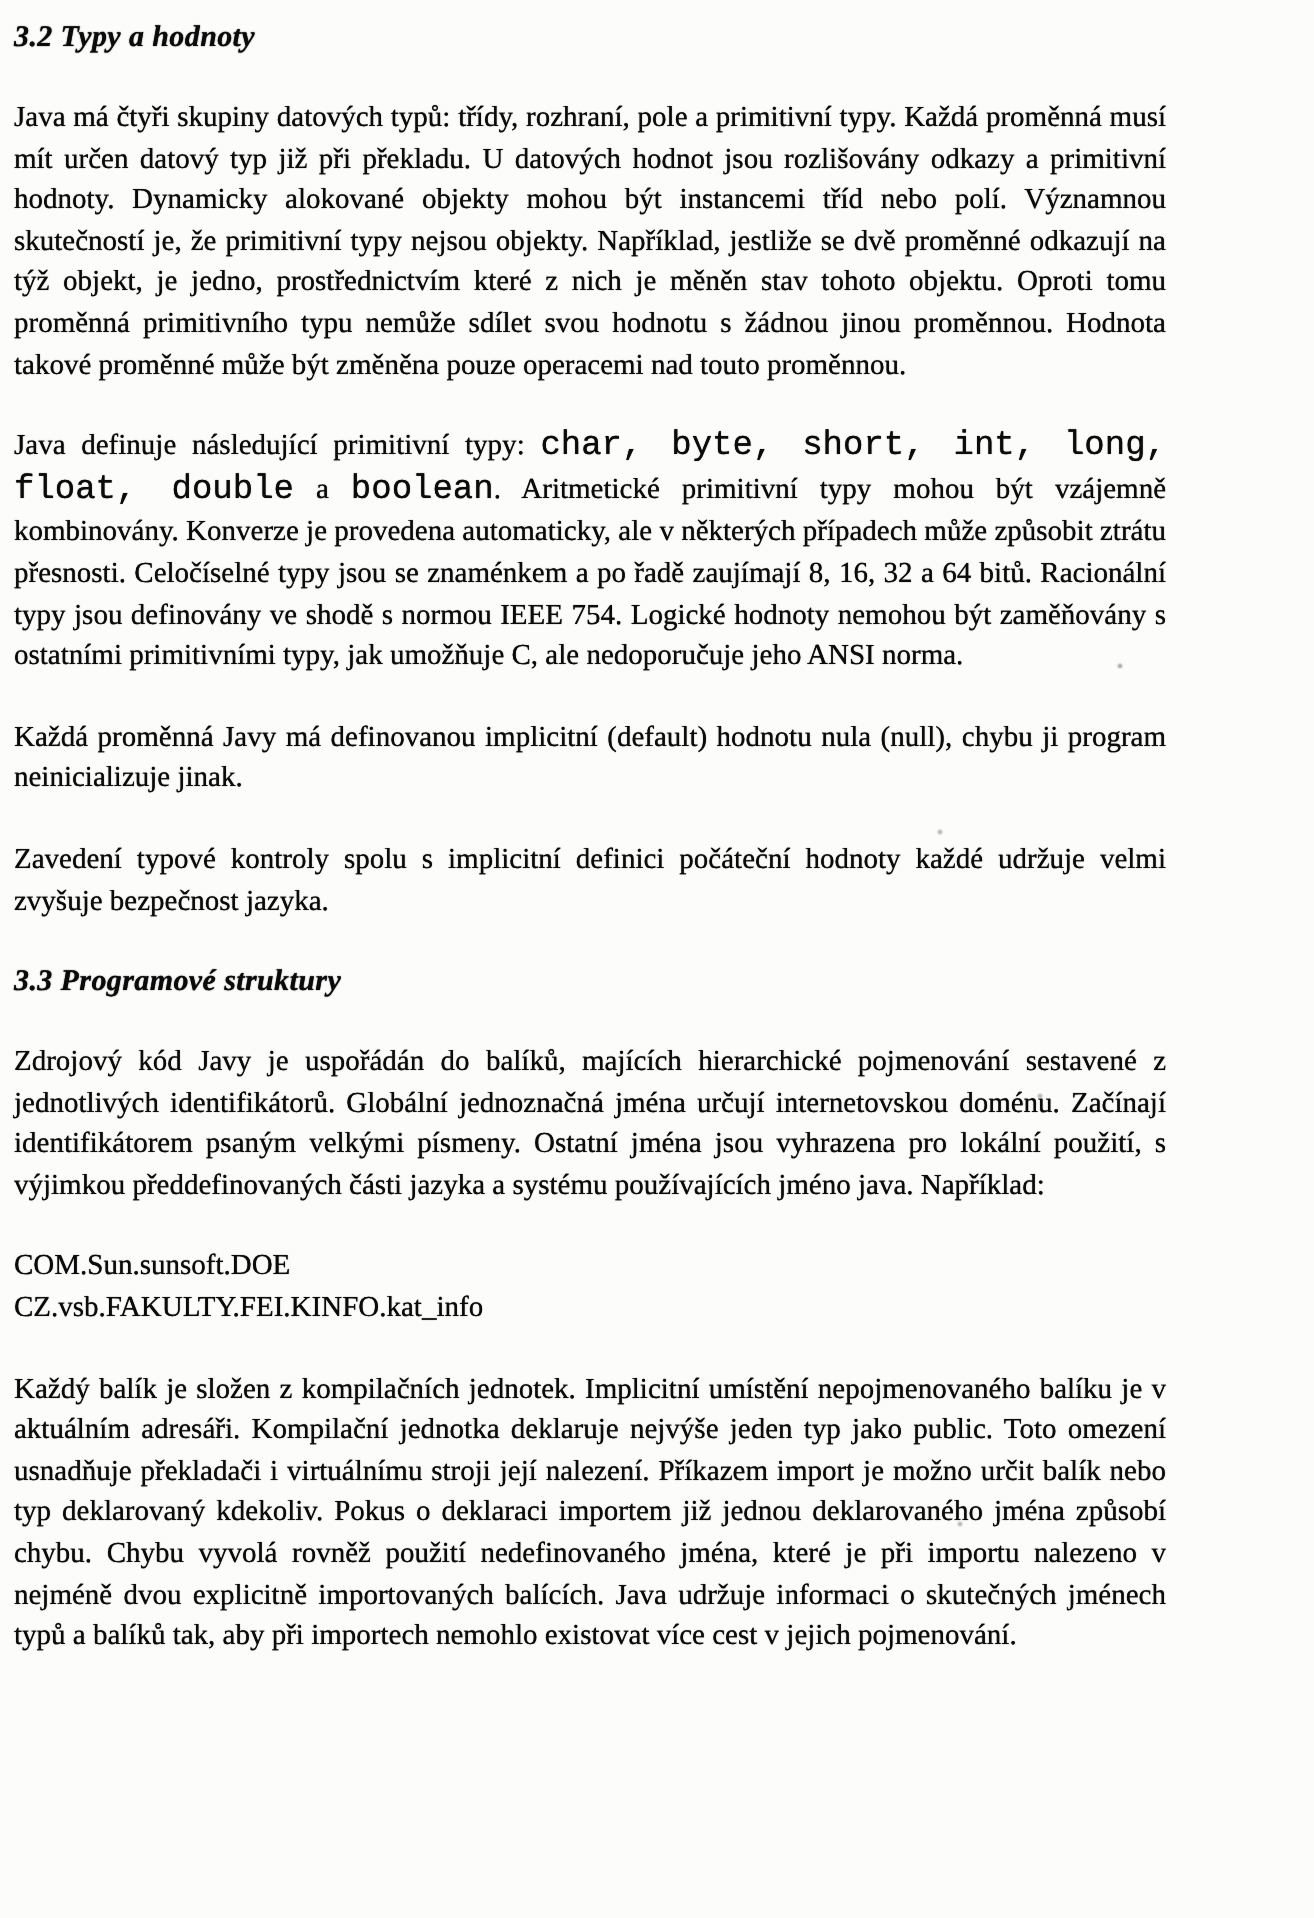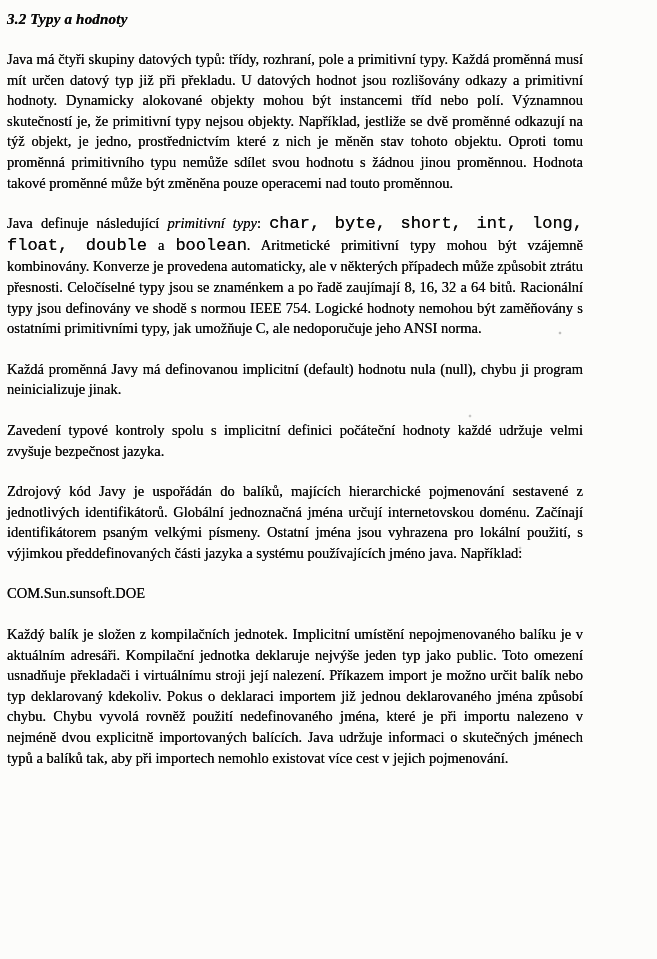--- a/index.html
+++ b/index.html
@@ -39,21 +39,21 @@
     line-height: 20.6px;
     text-align: justify;
     text-shadow: 0 0 0.45px currentColor;
   }
   .codeblock {
     margin: 0 0 20px 0;
     font-size: 14.5px;
     line-height: 20.6px;
     text-shadow: 0 0 0.45px currentColor;
   }
-  .it { font-style: italic; }
+  .it { }
   .term {
     font-family: Liberation Mono, monospace;
     font-size: 17px;
   }
 </style>
 </head>
 <body>
 
 <div class="page">
 
@@ -61,22 +61,24 @@
 
   <p class="para">Java má čtyři skupiny datových typů: třídy, rozhraní, pole a primitivní typy. Každá proměnná musí mít určen datový typ již při překladu. U datových hodnot jsou rozlišovány odkazy a primitivní hodnoty. Dynamicky alokované objekty mohou být instancemi tříd nebo polí. Významnou skutečností je, že primitivní typy nejsou objekty. Například, jestliže se dvě proměnné odkazují na týž objekt, je jedno, prostřednictvím které z nich je měněn stav tohoto objektu. Oproti tomu proměnná primitivního typu nemůže sdílet svou hodnotu s žádnou jinou proměnnou. Hodnota takové proměnné může být změněna pouze operacemi nad touto proměnnou.</p>
 
   <p class="para"><span>Java definuje následující </span><span class="it">primitivní typy</span><span>: </span><span class="term">char, byte, short, int, long, float, double</span><span> a </span><span class="term">boolean</span><span>. Aritmetické primitivní typy mohou být vzájemně kombinovány. Konverze je provedena automaticky, ale v některých případech může způsobit ztrátu přesnosti. Celočíselné typy jsou se znaménkem a po řadě zaujímají 8, 16, 32 a 64 bitů. Racionální typy jsou definovány ve shodě s normou IEEE 754. Logické hodnoty nemohou být zaměňovány s ostatními primitivními typy, jak umožňuje C, ale nedoporučuje jeho ANSI norma.</span></p>
 
 
   <p class="para">Každá proměnná Javy má definovanou implicitní (default) hodnotu nula (null), chybu ji program neinicializuje jinak.</p>
 
   <p class="para">Zavedení typové kontroly spolu s implicitní definici počáteční hodnoty každé udržuje velmi zvyšuje bezpečnost jazyka.</p>
 
+  <h2 class="h">3.3 Programové struktury</h2>
 
   <p class="para">Zdrojový kód Javy je uspořádán do balíků, majících hierarchické pojmenování sestavené z jednotlivých identifikátorů. Globální jednoznačná jména určují internetovskou doménu. Začínají identifikátorem psaným velkými písmeny. Ostatní jména jsou vyhrazena pro lokální použití, s výjimkou předdefinovaných části jazyka a systému používajících jméno java. Například:</p>
 
   <div class="codeblock">
     <div>COM.Sun.sunsoft.DOE</div>
+    <div>CZ.vsb.FAKULTY.FEI.KINFO.kat_info</div>
   </div>
 
   <p class="para">Každý balík je složen z kompilačních jednotek. Implicitní umístění nepojmenovaného balíku je v aktuálním adresáři. Kompilační jednotka deklaruje nejvýše jeden typ jako public. Toto omezení usnadňuje překladači i virtuálnímu stroji její nalezení. Příkazem import je možno určit balík nebo typ deklarovaný kdekoliv. Pokus o deklaraci importem již jednou deklarovaného jména způsobí chybu. Chybu vyvolá rovněž použití nedefinovaného jména, které je při importu nalezeno v nejméně dvou explicitně importovaných balících. Java udržuje informaci o skutečných jménech typů a balíků tak, aby při importech nemohlo existovat více cest v jejich pojmenování.</p>
 
 </div>
 
 </body></html>

